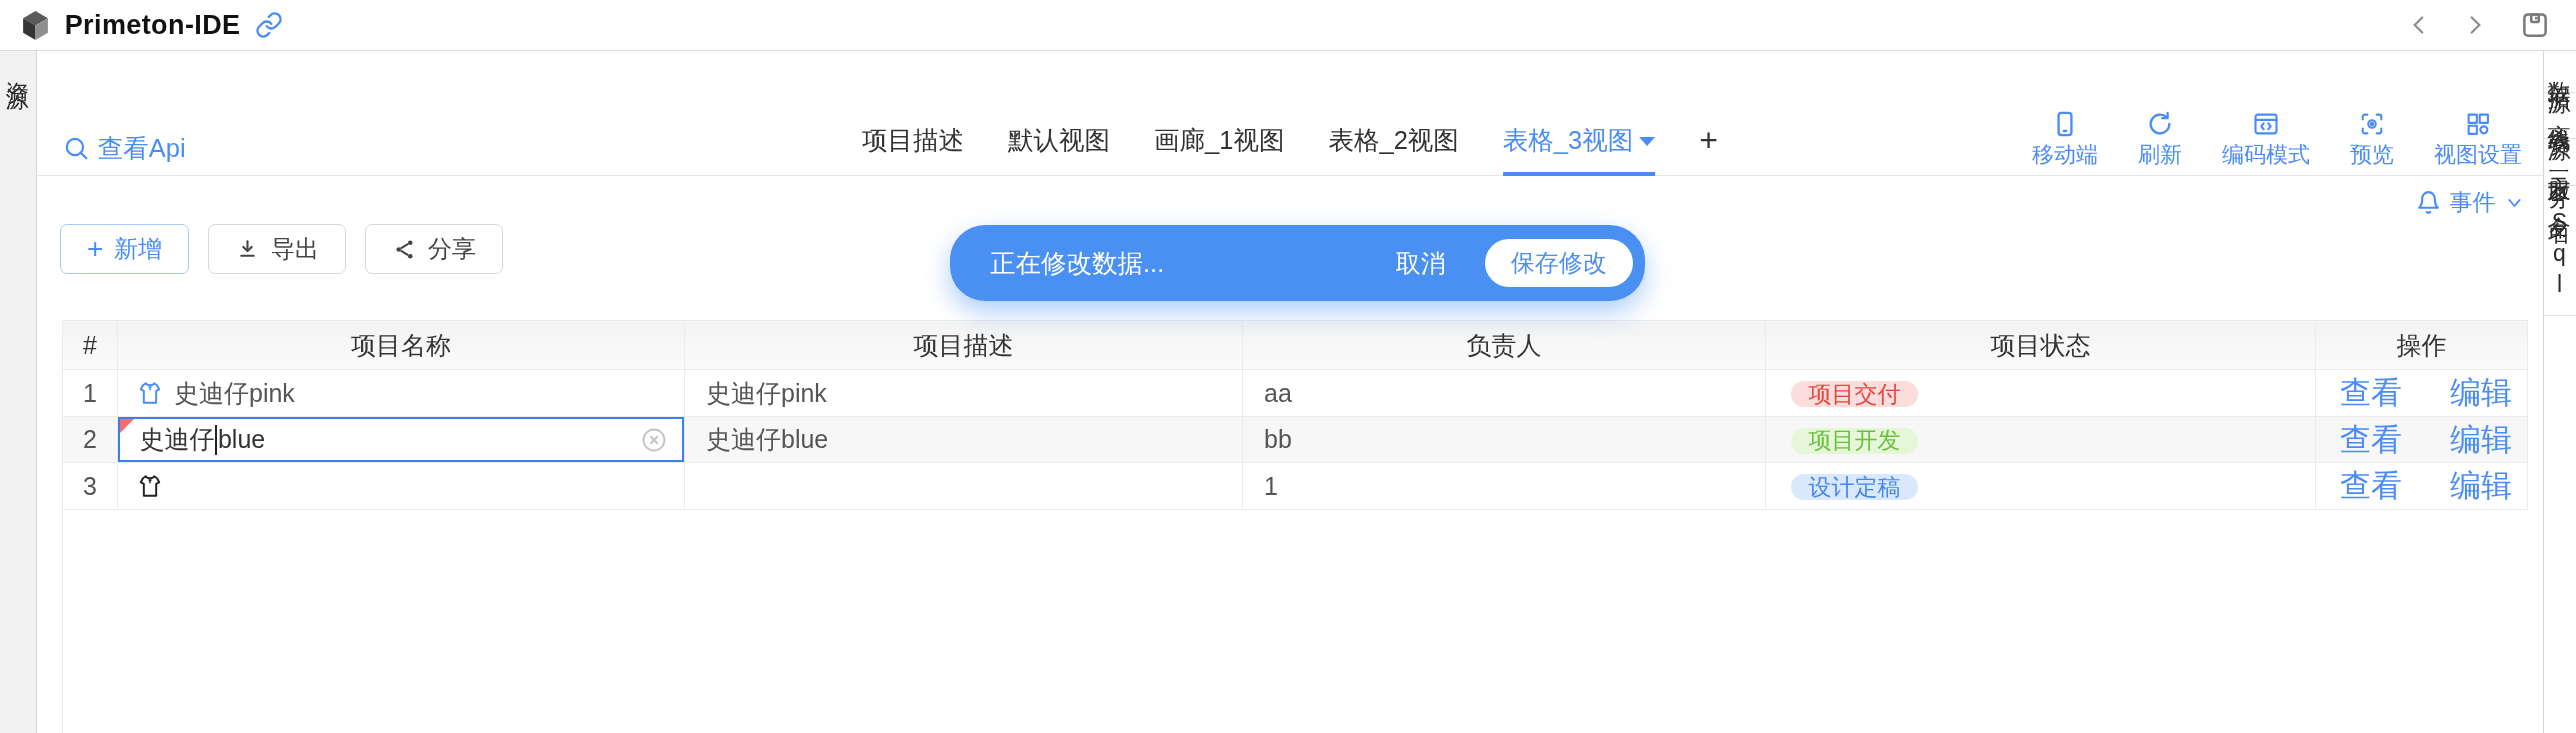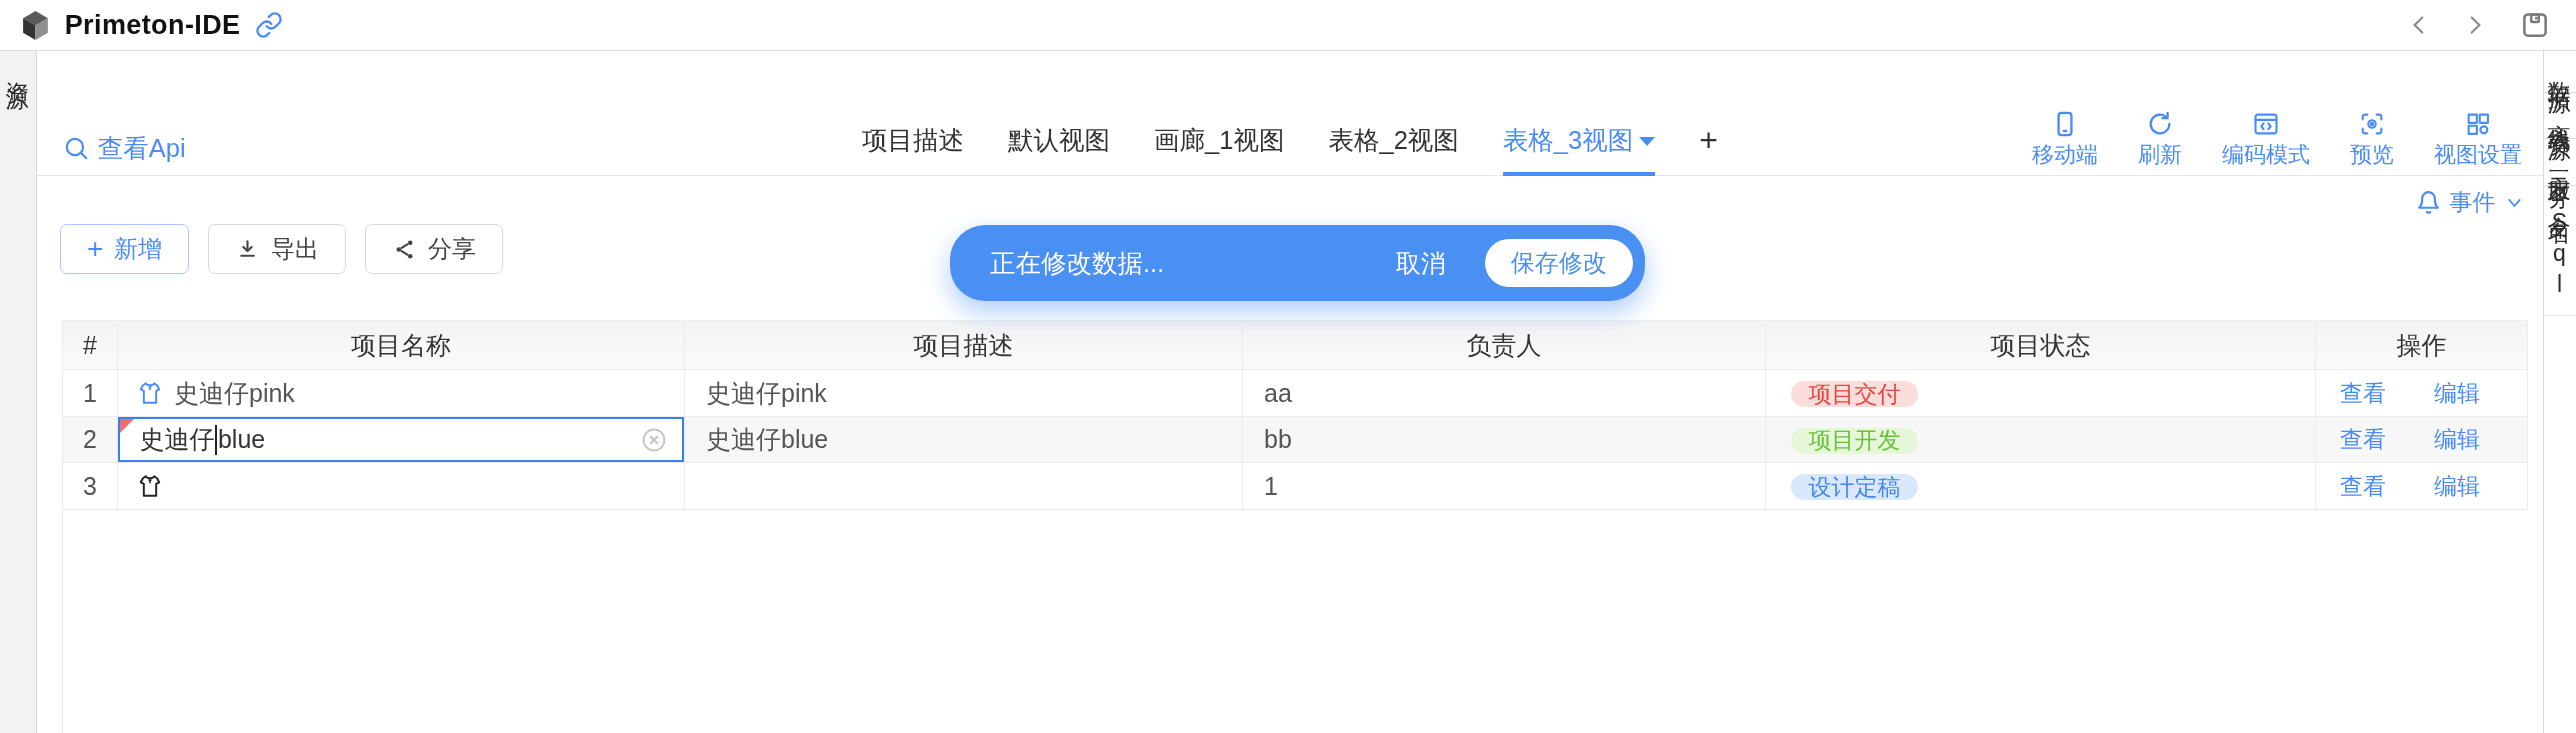--- a/index.html
+++ b/index.html
@@ -95,21 +95,21 @@
   .td-pad { padding-left:21px; }
   .name-cell { display:flex; align-items:center; gap:10.6px; padding-left:19.4px; height:46px; }
   .shirt { width:26px; height:26px; flex:none; }
   .shirt.blue { color:#4a8cf7; } .shirt.dark { color:#222; }
   .status-cell { padding-left:25px; }
   .badge { display:inline-flex; align-items:center; height:26px; border-radius:17.6px; padding:0 17.6px; font-size:23px; }
   .badge.red { color:#e5453e; background:#fbdddb; }
   .badge.green { color:#67c23a; background:#e6f6d9; }
   .badge.blue { color:#4486f0; background:#d9e8fd; }
   .ops-cell { text-align:center; }
-  .ops-cell a { color:#4a8cf7; font-size:23px; text-decoration:none; margin:0 24px; cursor:pointer; }
+  .ops-cell a { color:#4a8cf7; font-size:31px; text-decoration:none; margin:0 24px; cursor:pointer; }
 
   
   td.edit-td { padding:0; position:relative; background:#fff; }
   .edit-box { position:absolute; inset:0; border:2.6px solid #3a7ef6; background:#fff; display:flex;
     align-items:center; padding:0 14px 0 19.4px; }
   .edit-corner { position:absolute; top:0; left:0; width:0; height:0;
     border-top:14px solid #f56c6c; border-right:14px solid transparent; }
   .edit-text { font-size:25px; color:#333; display:flex; align-items:center; flex:1; }
   .caret-bar { display:inline-block; width:1.8px; height:30px; background:#222; margin:0 0.9px;
     animation:blink 1s step-end infinite; }

